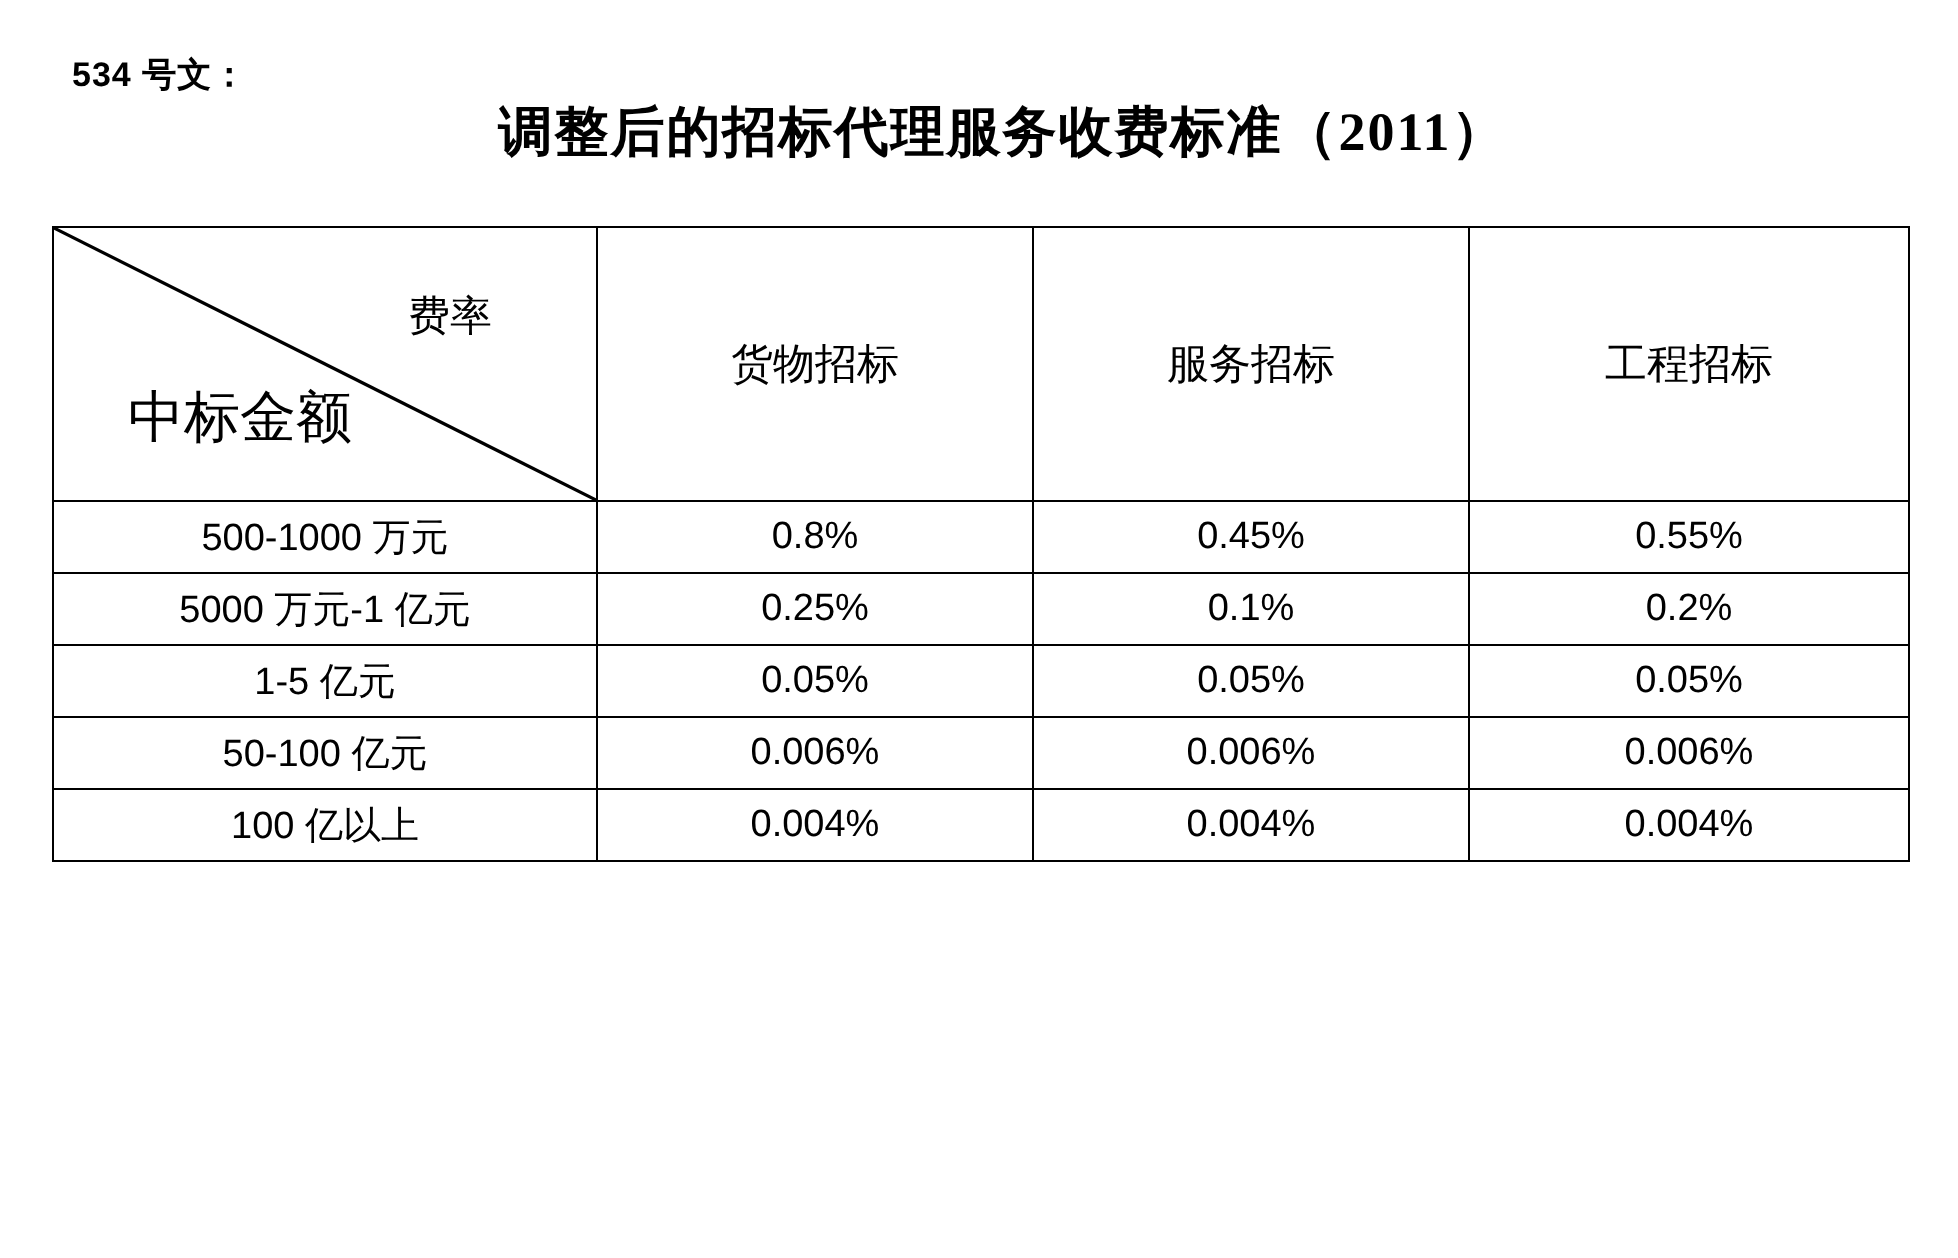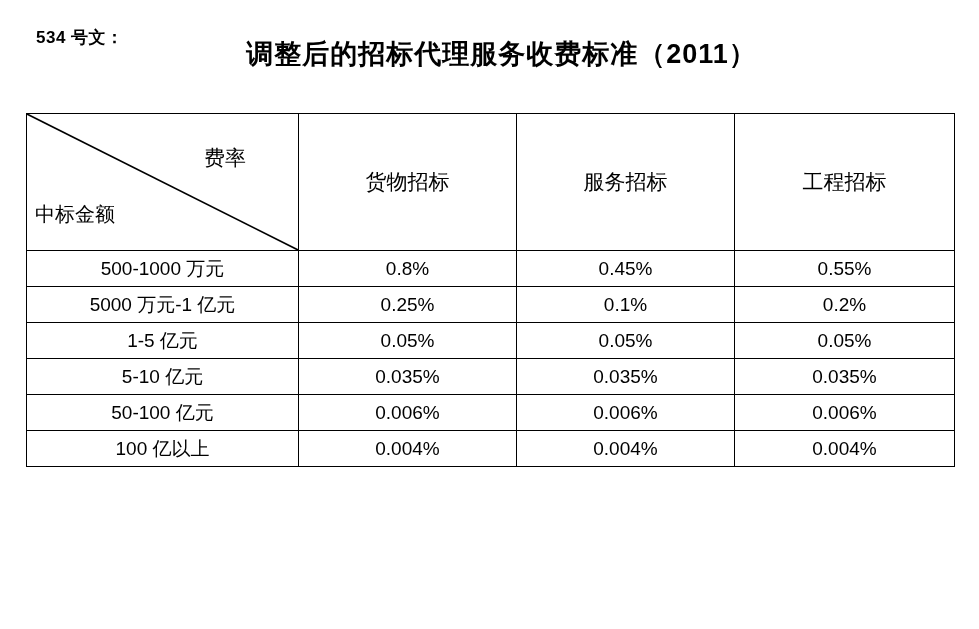--- a/index.html
+++ b/index.html
@@ -21,23 +21,23 @@
     top: 26px;
     font-family: "Liberation Sans", sans-serif;
     font-weight: bold;
     font-size: 17px;
     letter-spacing: 0.5px;
   }
   .doc-title {
     position: absolute;
     left: 0;
     right: 0;
-    top: 36px;
+    top: 48px;
     text-align: center;
-    font-family: Liberation Sans, sans-serif;
+    font-family: Liberation Serif, serif;
     font-weight: bold;
     font-size: 27px;
     letter-spacing: 1px;
     padding-left: 24px;
   }
   .table-wrap {
     position: absolute;
     left: 26px;
     top: 113px;
     width: 928px;
@@ -81,24 +81,24 @@
   }
   .diag-top {
     position: absolute;
     right: 52px;
     top: 30px;
     font-family: "Liberation Serif", serif;
     font-size: 21px;
   }
   .diag-bottom {
     position: absolute;
-    left: 8px;
+    left: 37px;
     bottom: 22px;
     font-family: Liberation Serif, serif;
-    font-size: 20px;
+    font-size: 28px;
   }
 </style>
 </head>
 <body>
 
 <div class="doc-note">534 号文：</div>
 <div class="doc-title">调整后的招标代理服务收费标准（2011）</div>
 
 <div class="table-wrap">
   <table class="fee-table">
@@ -134,26 +134,20 @@
         <td>0.1%</td>
         <td>0.2%</td>
       </tr>
       <tr>
         <td>1-5 亿元</td>
         <td>0.05%</td>
         <td>0.05%</td>
         <td>0.05%</td>
       </tr>
       <tr>
-        <td>5-10 亿元</td>
-        <td>0.035%</td>
-        <td>0.035%</td>
-        <td>0.035%</td>
-      </tr>
-      <tr>
         <td>50-100 亿元</td>
         <td>0.006%</td>
         <td>0.006%</td>
         <td>0.006%</td>
       </tr>
       <tr>
         <td>100 亿以上</td>
         <td>0.004%</td>
         <td>0.004%</td>
         <td>0.004%</td>

